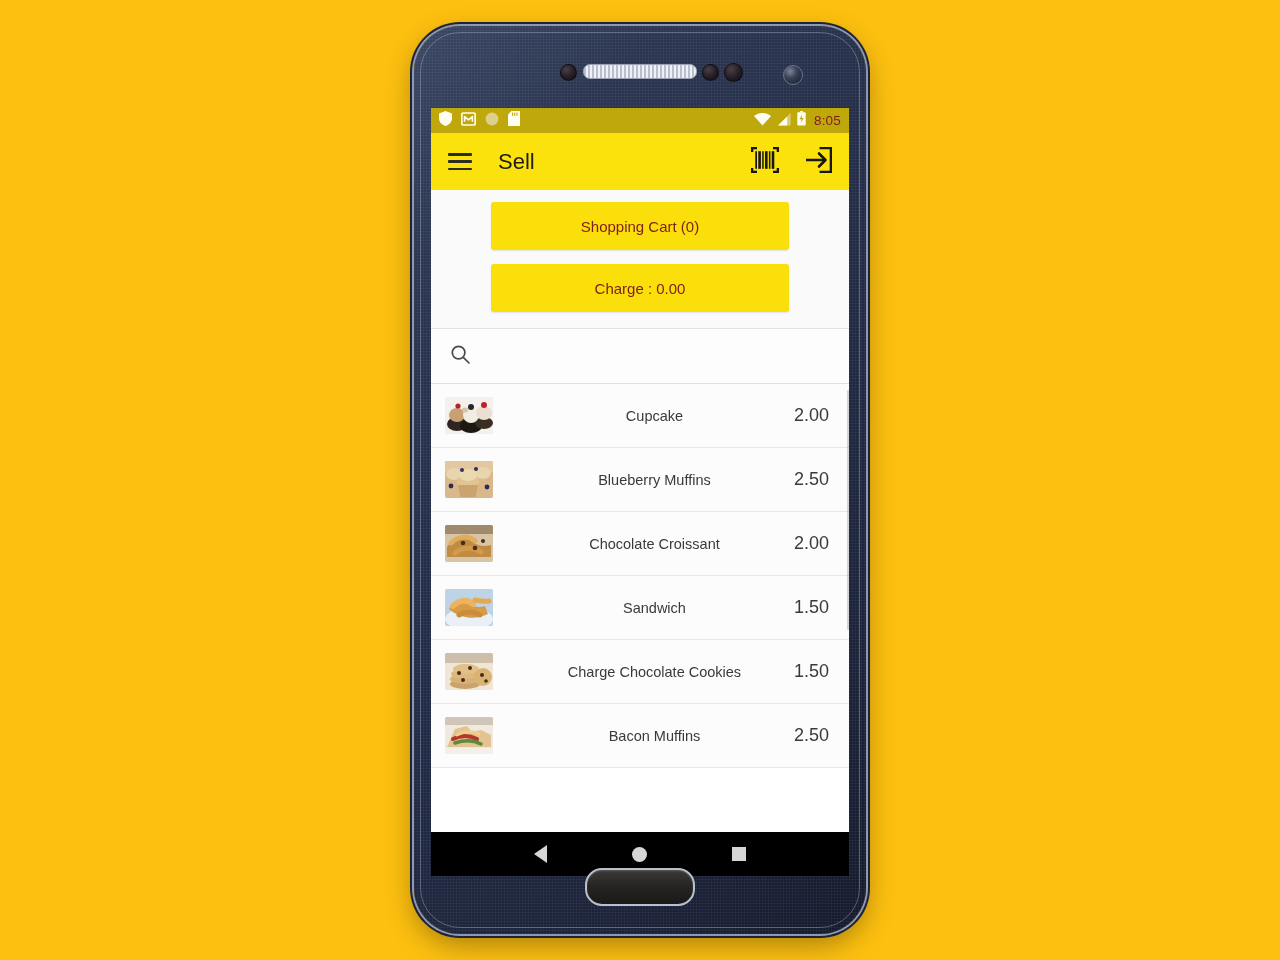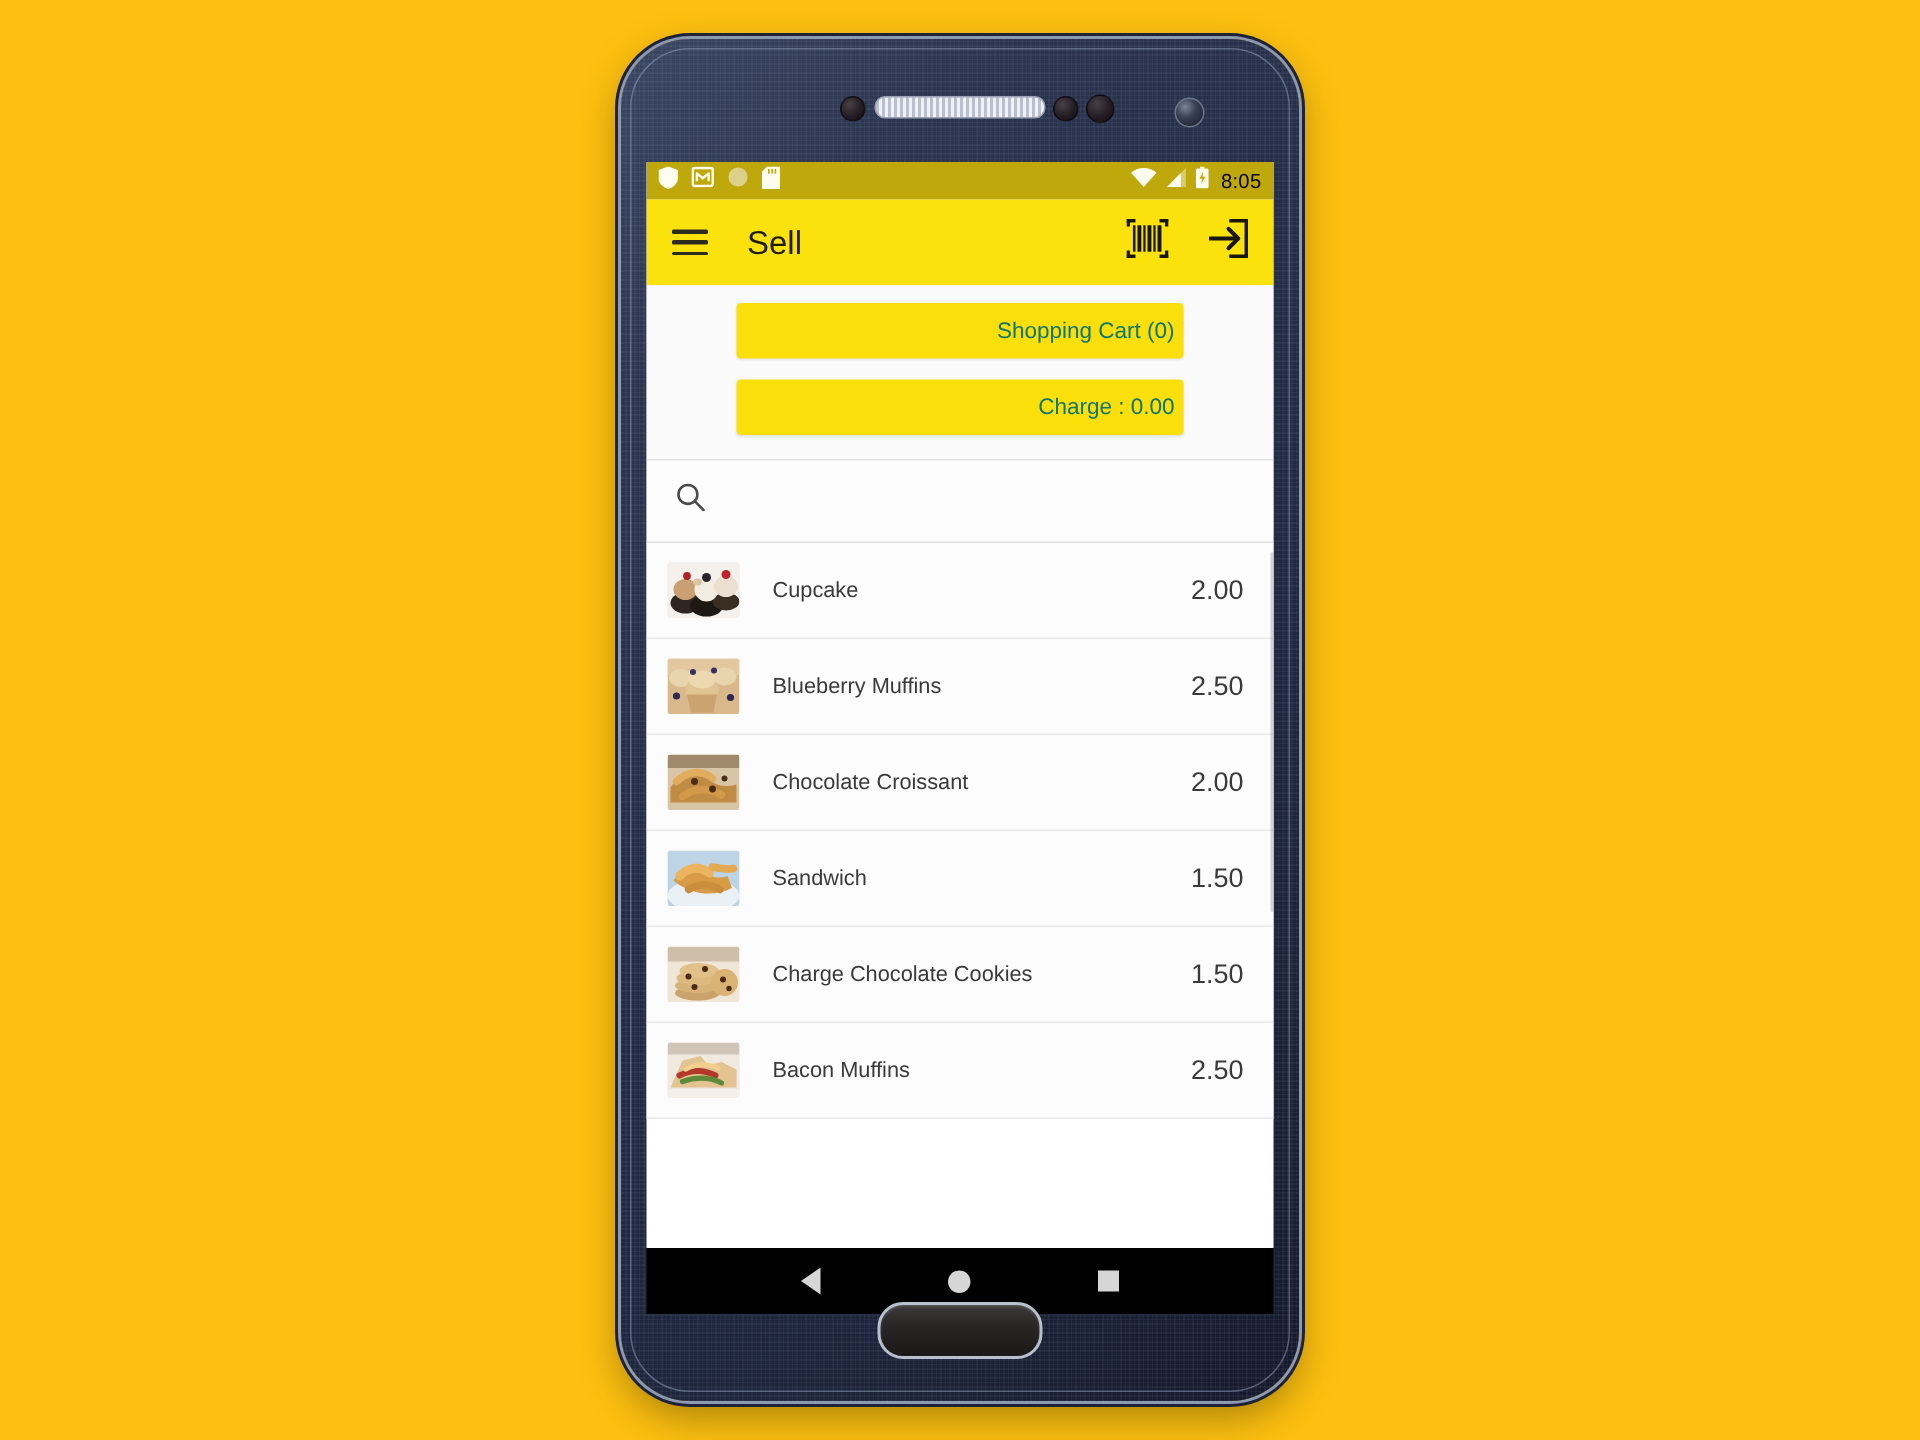--- a/index.html
+++ b/index.html
@@ -111,21 +111,21 @@
     background: #BFA80C;
     display: flex;
     align-items: center;
     padding: 0 8px;
     color: #fffdf0;
   }
   .sb-left { display: flex; align-items: center; gap: 9px; }
   .sb-right { margin-left: auto; display: flex; align-items: center; gap: 6px; }
   .sb-time {
     font-size: 13.5px;
-    color: #000000;
+    color: #7f1d1d;
     letter-spacing: .2px;
     margin-left: 2px;
   }
   .ic { display: block; }
 
   
   .app-bar {
     height: 57px;
     background: #FBE20C;
     display: flex;
@@ -162,28 +162,27 @@
   
   .actions-panel {
     background: #FAFAFA;
     padding: 12px 60px 16px 60px;
   }
   .big-btn {
     display: block;
     width: 100%;
     border: none;
     background: #FBDF0B;
-    color: #0f766e;
+    color: #7f1d1d;
     font-size: 15px;
     font-family: "Liberation Sans", sans-serif;
-    height: 37px;
+    height: 48px;
     border-radius: 3px;
     cursor: pointer;
     box-shadow: 0 1px 2px rgba(0,0,0,.10);
-    text-align: right;
   }
   .big-btn + .big-btn { margin-top: 14px; }
 
   
   .search-row {
     height: 54px;
     background: #FDFDFD;
     display: flex;
     align-items: center;
     padding: 0 20px;
@@ -224,20 +223,21 @@
     background: #efe7dc;
   }
   .thumb svg { display: block; width: 100%; height: 100%; }
   .p-name {
     margin-left: 22px;
     font-size: 14.5px;
     color: #3a3a3a;
     flex: 1;
     white-space: nowrap;
     overflow: hidden;
+    text-align: center;
   }
   .p-price {
     font-size: 18px;
     color: #3a3a3a;
   }
 
   
   .scroll-indicator {
     position: absolute;
     right: 0;

